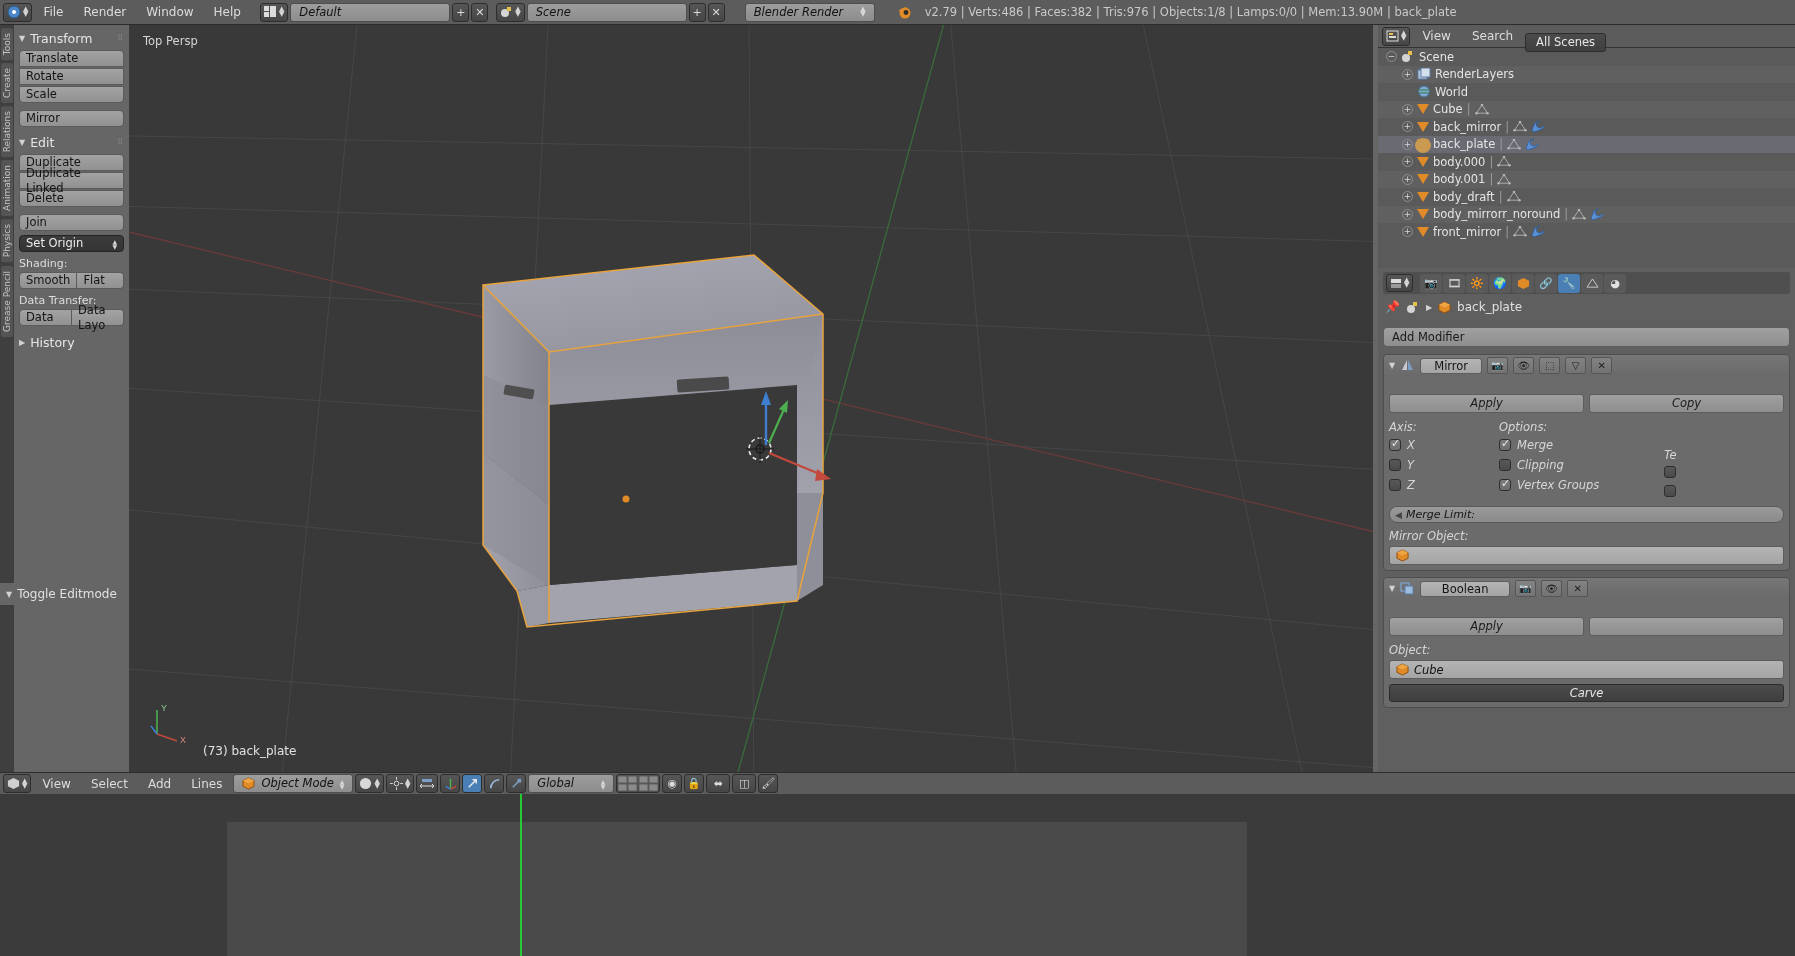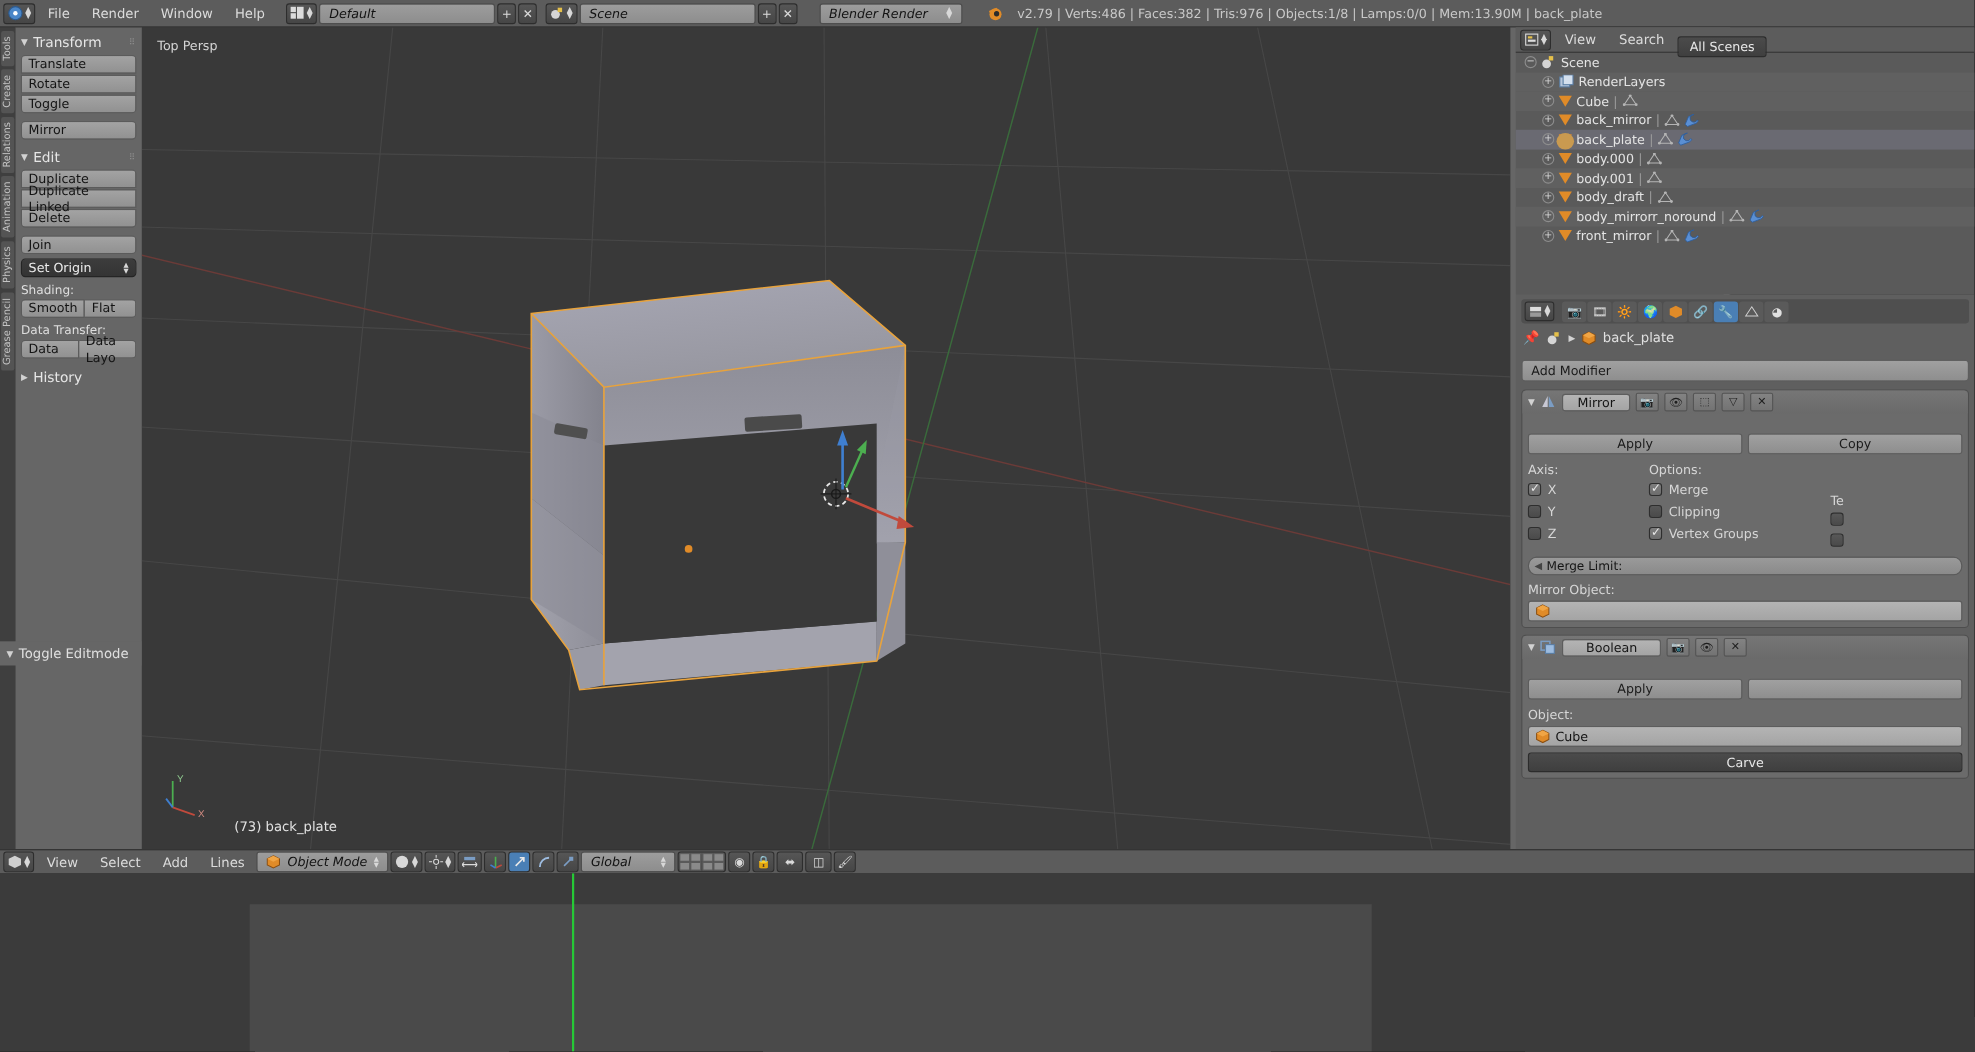--- a/index.html
+++ b/index.html
@@ -70,21 +70,21 @@
   .half .tbtn:first-child{ border-radius:4px 0 0 4px; }
   .half .tbtn:last-child{ border-radius:0 4px 4px 0; border-left:none; }
   .slbl{ font-size:11px; color:#dedede; margin:5px 0 2px; }
   #togglemode{ position:absolute; left:0; top:583px; width:129px; height:22px;
                background:#666; display:flex; align-items:center; padding-left:6px; gap:5px; }
   
   #viewport{ position:absolute; left:129px; top:25px; width:1244px; height:747px;
              background:#393939; overflow:hidden; }
   #vpgrid{ position:absolute; inset:0; }
   #persp{ position:absolute; left:14px; top:9px; font-size:11.5px; color:#d5d5d5; }
-  #objlabel{ position:absolute; left:84px; bottom:14px; font-size:12px; color:#e2e2e2; }
+  #objlabel{ position:absolute; left:74px; bottom:14px; font-size:12px; color:#e2e2e2; }
   #miniaxis{ position:absolute; left:18px; bottom:28px; width:46px; height:46px; }
   
   #npanel{ position:absolute; left:1373px; top:25px; width:200px; height:747px;
            background:#666666; padding:0 6px; overflow:hidden; }
   #npscroll{ position:absolute; right:1px; top:30px; width:5px; height:250px;
              background:#8a8a8a; border-radius:3px; }
   
   #outliner{ position:absolute; left:1378px; top:25px; width:417px; height:243px;
              background:#5a5a5a; }
   #outhdr{ height:23px; background:#5c5c5c; border-bottom:1px solid #333;
@@ -103,21 +103,21 @@
           background:#5f5f5f; padding:4px 5px; overflow:hidden; }
   #propstabs{ height:22px; background:#4f4f4f; border-radius:3px; display:flex;
               align-items:center; padding:0 3px; gap:1px; margin-bottom:4px; }
   .ptab{ width:22px; height:19px; border-radius:3px; display:flex; align-items:center;
          justify-content:center; background:#5a5a5a; font-size:11px; }
   .ptab.sel{ background:#4a7fb5; }
   .modbox{ background:#6b6b6b; border:1px solid #4e4e4e; border-radius:4px;
            margin-bottom:6px; padding:0; }
   .modhdr{ height:21px; display:flex; align-items:center; gap:5px; padding:0 5px;
            background:linear-gradient(#767676,#6a6a6a); border-radius:4px 4px 0 0; }
-  .modbody{ padding:5px; }
+  .modbody{ padding:5px;font-style:italic; }
   .iconbtn{ width:21px; height:17px; background:linear-gradient(#838383,#737373);
             border:1px solid #555; border-radius:2px; display:flex;
             align-items:center; justify-content:center; font-size:10px; color:#1d1d1d; }
   
   #bothdr{ position:absolute; left:0; top:772px; width:1795px; height:22px;
            background:#5c5c5c; border-top:1px solid #2d2d2d;
            display:flex; align-items:center; padding:0 3px; gap:2px; }
   #timeline{ position:absolute; left:0; top:794px; width:1795px; height:162px;
              background:#3b3b3b; }
   #tlstrip{ position:absolute; left:227px; top:28px; width:1020px; height:134px; background:#4a4a4a; }
@@ -198,21 +198,21 @@
 
 <div id="toolshelf">
   <div class="ptitle" style="margin-bottom:4px;">
     <span class="tri">▼</span>
     <span>Transform</span>
     <span class="grip">⠿</span>
   </div>
   <div class="grp">
     <div class="tbtn top">Translate</div>
     <div class="tbtn">Rotate</div>
-    <div class="tbtn bot">Toggle</div>
+    <div class="tbtn bot">Scale</div>
   </div>
   <div class="tbtn solo" style="margin-bottom:8px;">Mirror</div>
 
   <div class="ptitle" style="margin-bottom:4px;">
     <span class="tri">▼</span>
     <span>Edit</span>
     <span class="grip">⠿</span>
   </div>
   <div class="grp">
     <div class="tbtn top">Duplicate</div>
@@ -510,20 +510,29 @@
         <span>Scene</span>
       </div>
       <div class="orow alt">
         <span style="width:16px;flex:none;"></span>
         <span class="expander">+</span>
         <svg width="14" height="13" viewBox="0 0 14 13">
           <rect x="1" y="2" width="9" height="9" fill="#b8c8dc" stroke="#5a7da4"></rect>
           <rect x="4" y="0" width="9" height="9" fill="#d4e0ee" stroke="#5a7da4"></rect>
         </svg>
         <span>RenderLayers</span>
+      </div>
+      <div class="orow">
+        <span style="width:16px;flex:none;"></span>
+        <span style="width:11px;flex:none;"></span>
+        <svg width="14" height="13" viewBox="0 0 14 13">
+          <circle cx="7" cy="6.5" r="5.5" fill="#7ba8d4" stroke="#4a6d94"></circle>
+          <path d="M2 5 L12 5 M2 8 L12 8" stroke="#3c7a3c"></path>
+        </svg>
+        <span>World</span>
       </div>
       <div class="orow alt">
         <span style="width:16px;flex:none;"></span>
         <span class="expander">+</span>
         <span class="mesh-ico"></span>
         <span>Cube</span>
         <span class="pipe">|</span>
         <svg width="14" height="11" viewBox="0 0 14 12">
           <polygon points="7,1 13,10 1,10" fill="none" stroke="#b5b5b5"></polygon>
           <circle cx="7" cy="1" r="1.4" fill="#b5b5b5"></circle>

